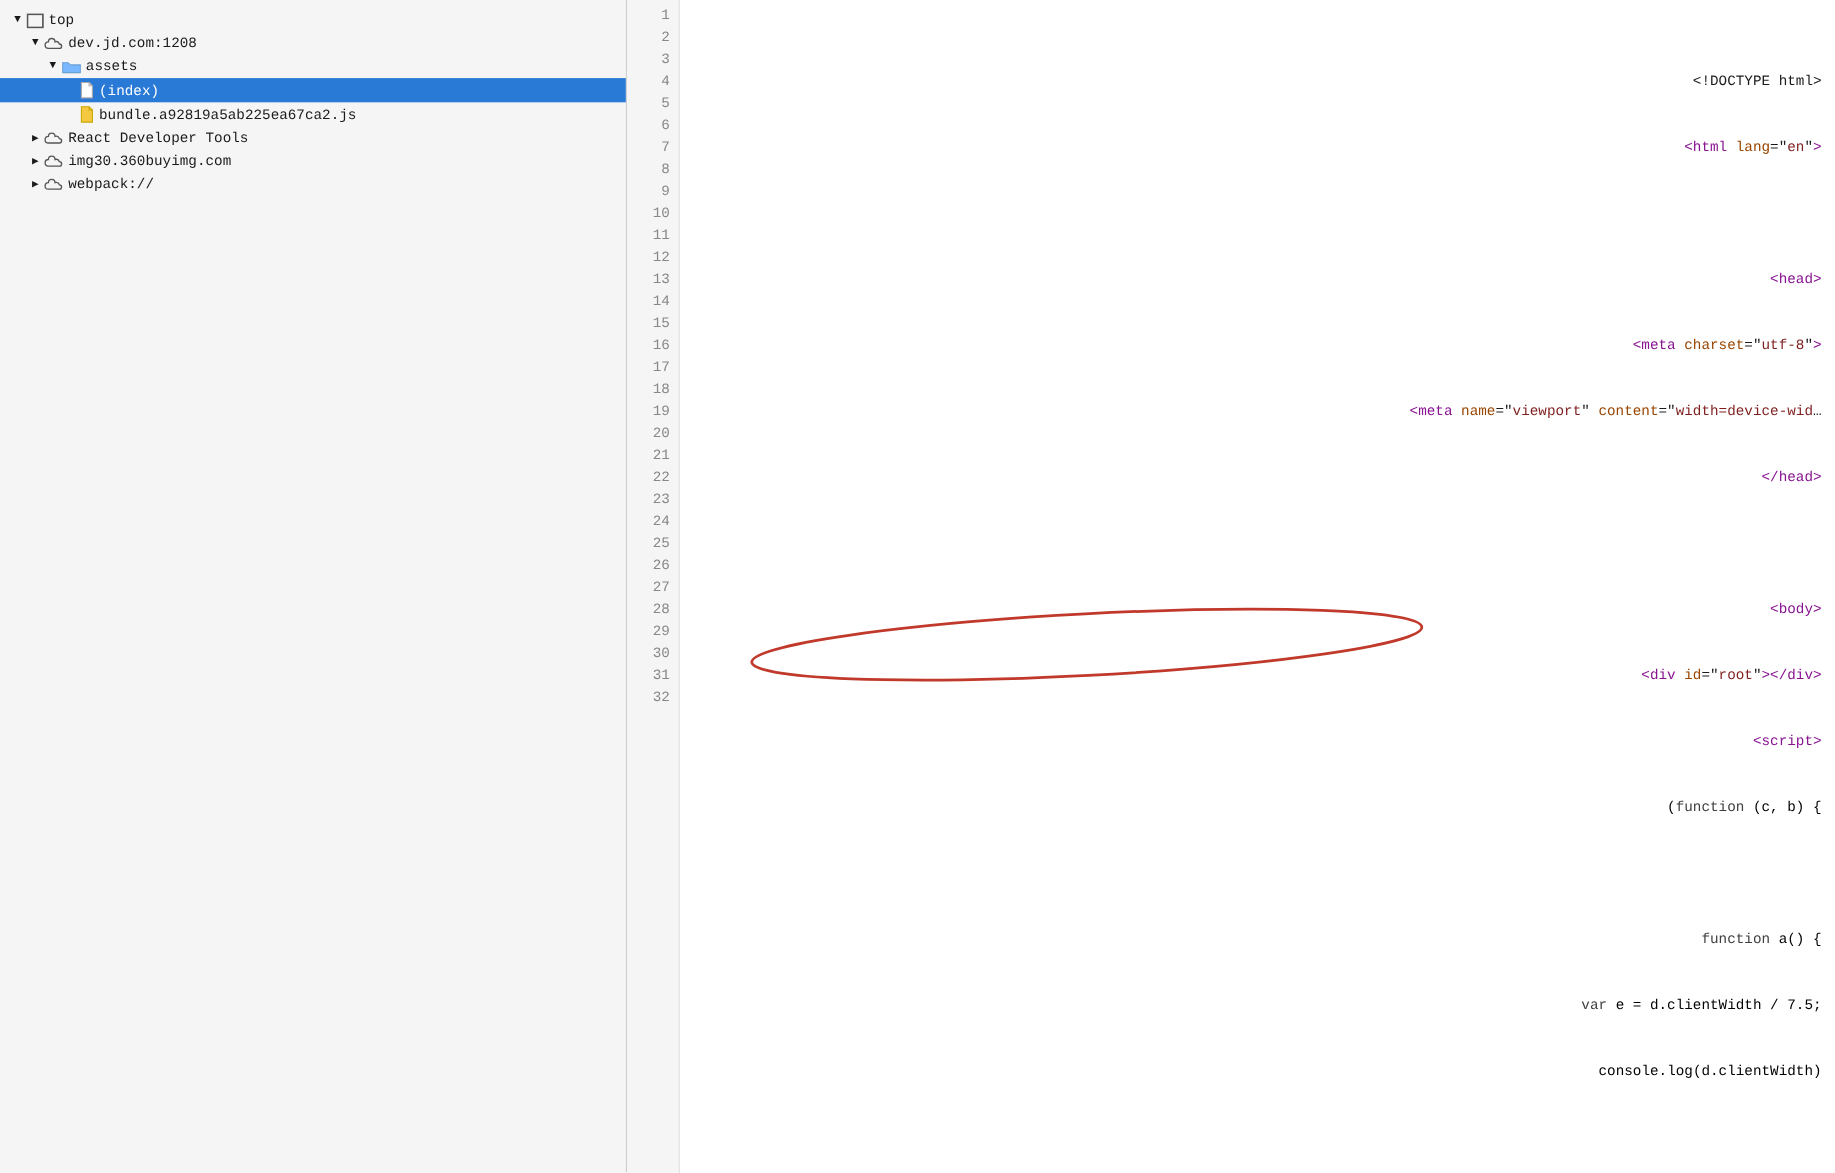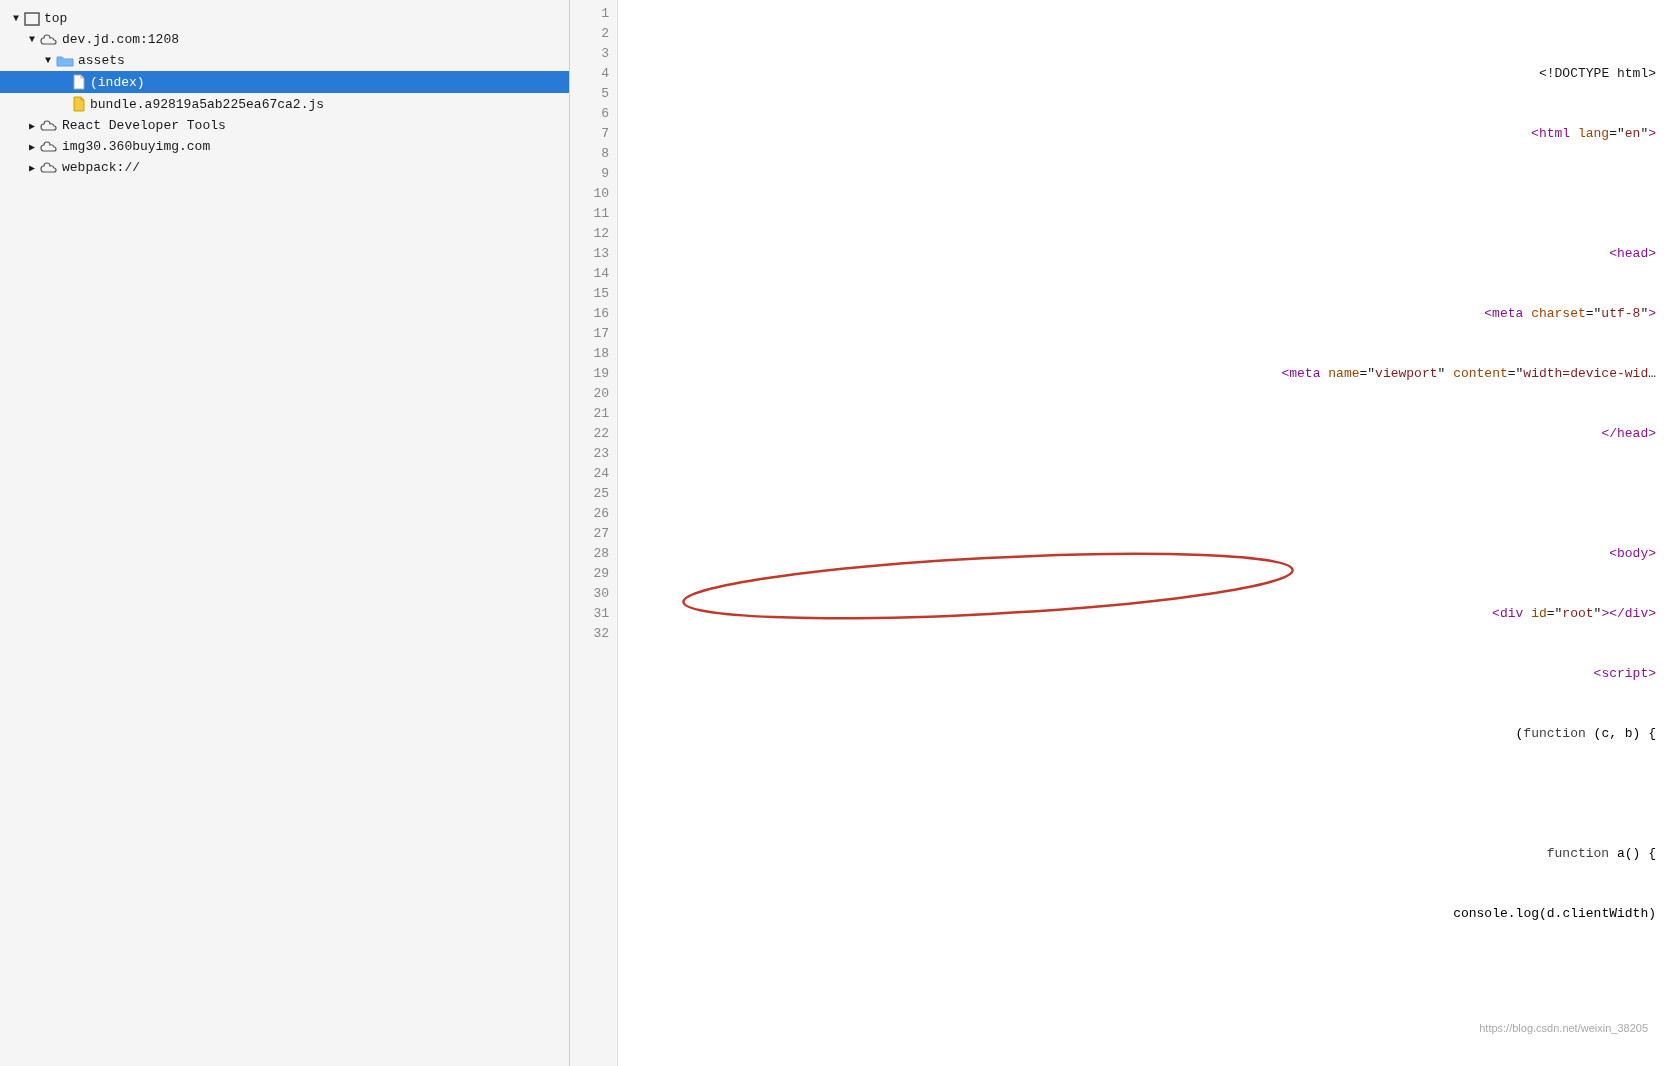--- a/index.html
+++ b/index.html
@@ -260,20 +260,21 @@
       <span class="code-line">    <span class="c-tag">&lt;meta</span> <span class="c-brown">charset</span><span class="c-plain">="</span><span class="c-red">utf-8</span><span class="c-plain">"</span><span class="c-tag">&gt;</span></span>
       <span class="code-line">    <span class="c-tag">&lt;meta</span> <span class="c-brown">name</span><span class="c-plain">="</span><span class="c-red">viewport</span><span class="c-plain">" </span><span class="c-brown">content</span><span class="c-plain">="</span><span class="c-red">width=device-wid</span><span class="c-plain">…</span></span>
       <span class="code-line"><span class="c-tag">&lt;/head&gt;</span></span>
       <span class="code-line"> </span>
       <span class="code-line"><span class="c-tag">&lt;body&gt;</span></span>
       <span class="code-line">    <span class="c-tag">&lt;div</span> <span class="c-brown">id</span><span class="c-plain">="</span><span class="c-red">root</span><span class="c-plain">"</span><span class="c-tag">&gt;&lt;/div&gt;</span></span>
       <span class="code-line">    <span class="c-tag">&lt;script&gt;</span></span>
       <span class="code-line">        (<span class="c-kw">function</span> (c, b) {</span>
       <span class="code-line"> </span>
       <span class="code-line">            <span class="c-kw">function</span> a() {</span>
+      <span class="code-line">                <span class="c-kw">var</span> e = d.clientWidth / 7.5;</span>
       <span class="code-line">                console.log(d.clientWidth)</span>
       
       
       
       
       
       
       
       
       
@@ -283,19 +284,16 @@
       
       
       
 
       
       <svg style="position:absolute; top:556px; left:60px; width:580px; height:60px; pointer-events:none; overflow:visible;">
         <ellipse cx="310" cy="30" rx="305" ry="28" fill="none" stroke="#c0392b" stroke-width="2.5" transform="rotate(-3, 310, 30)"></ellipse>
       </svg>
 
       
-      <div style="position:fixed; bottom:8px; right:20px; color:#aaa; font-size:11px; font-family:sans-serif;">
-        <span>https://blog.csdn.net/weixin_38205</span>
-      </div>
 
     </div>
   </div>
 </div>
 
 </body></html>

